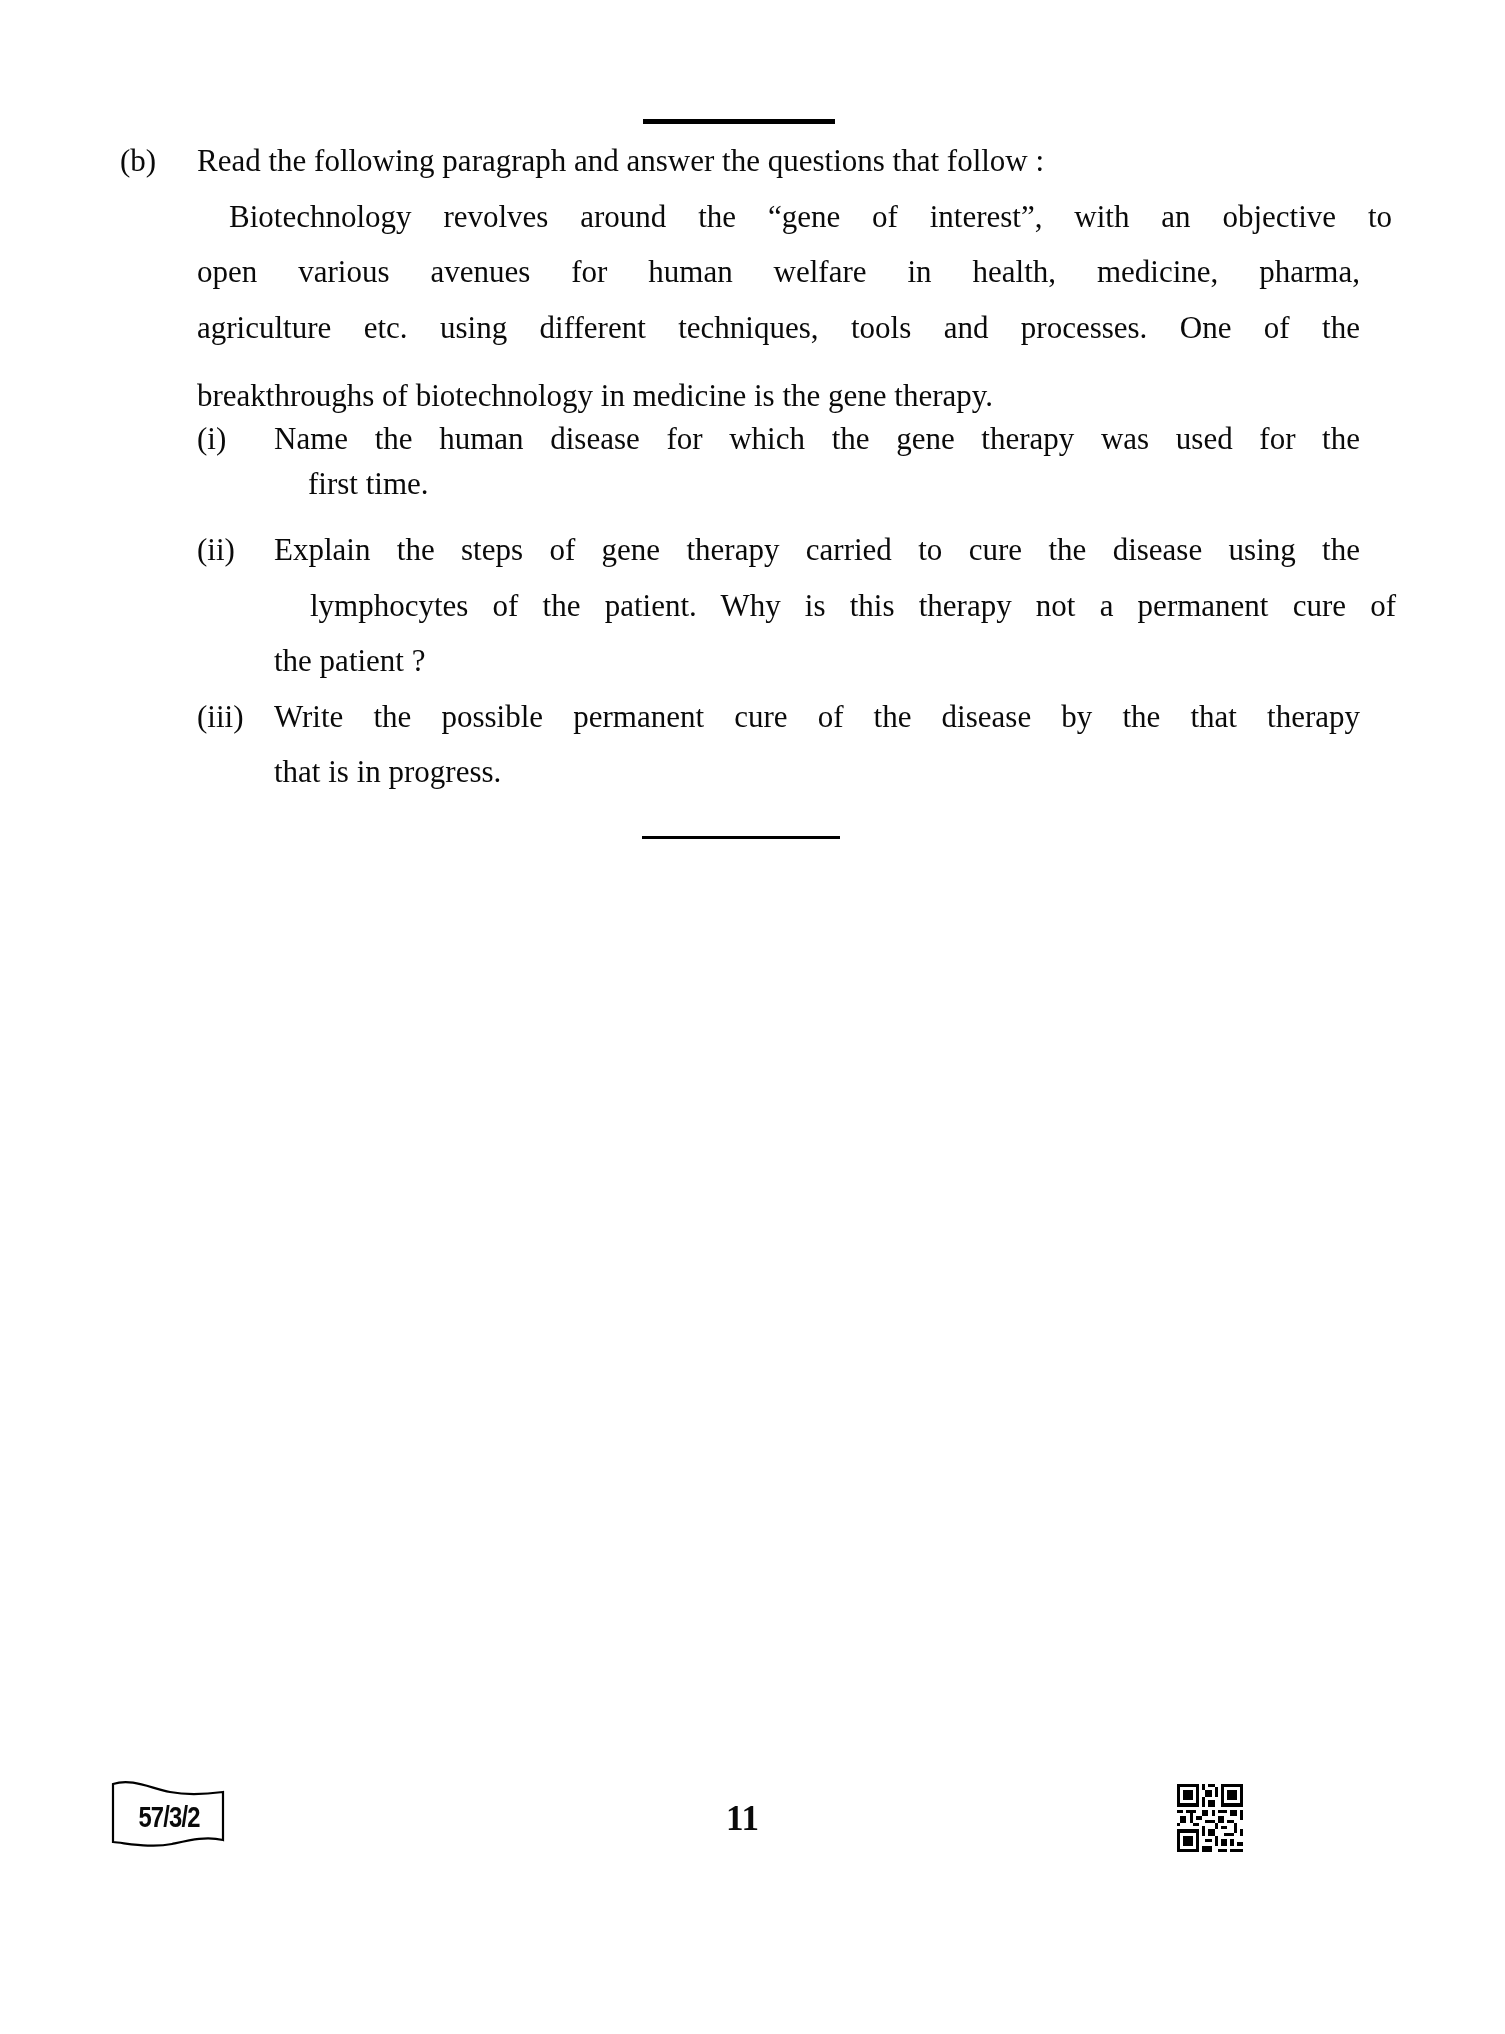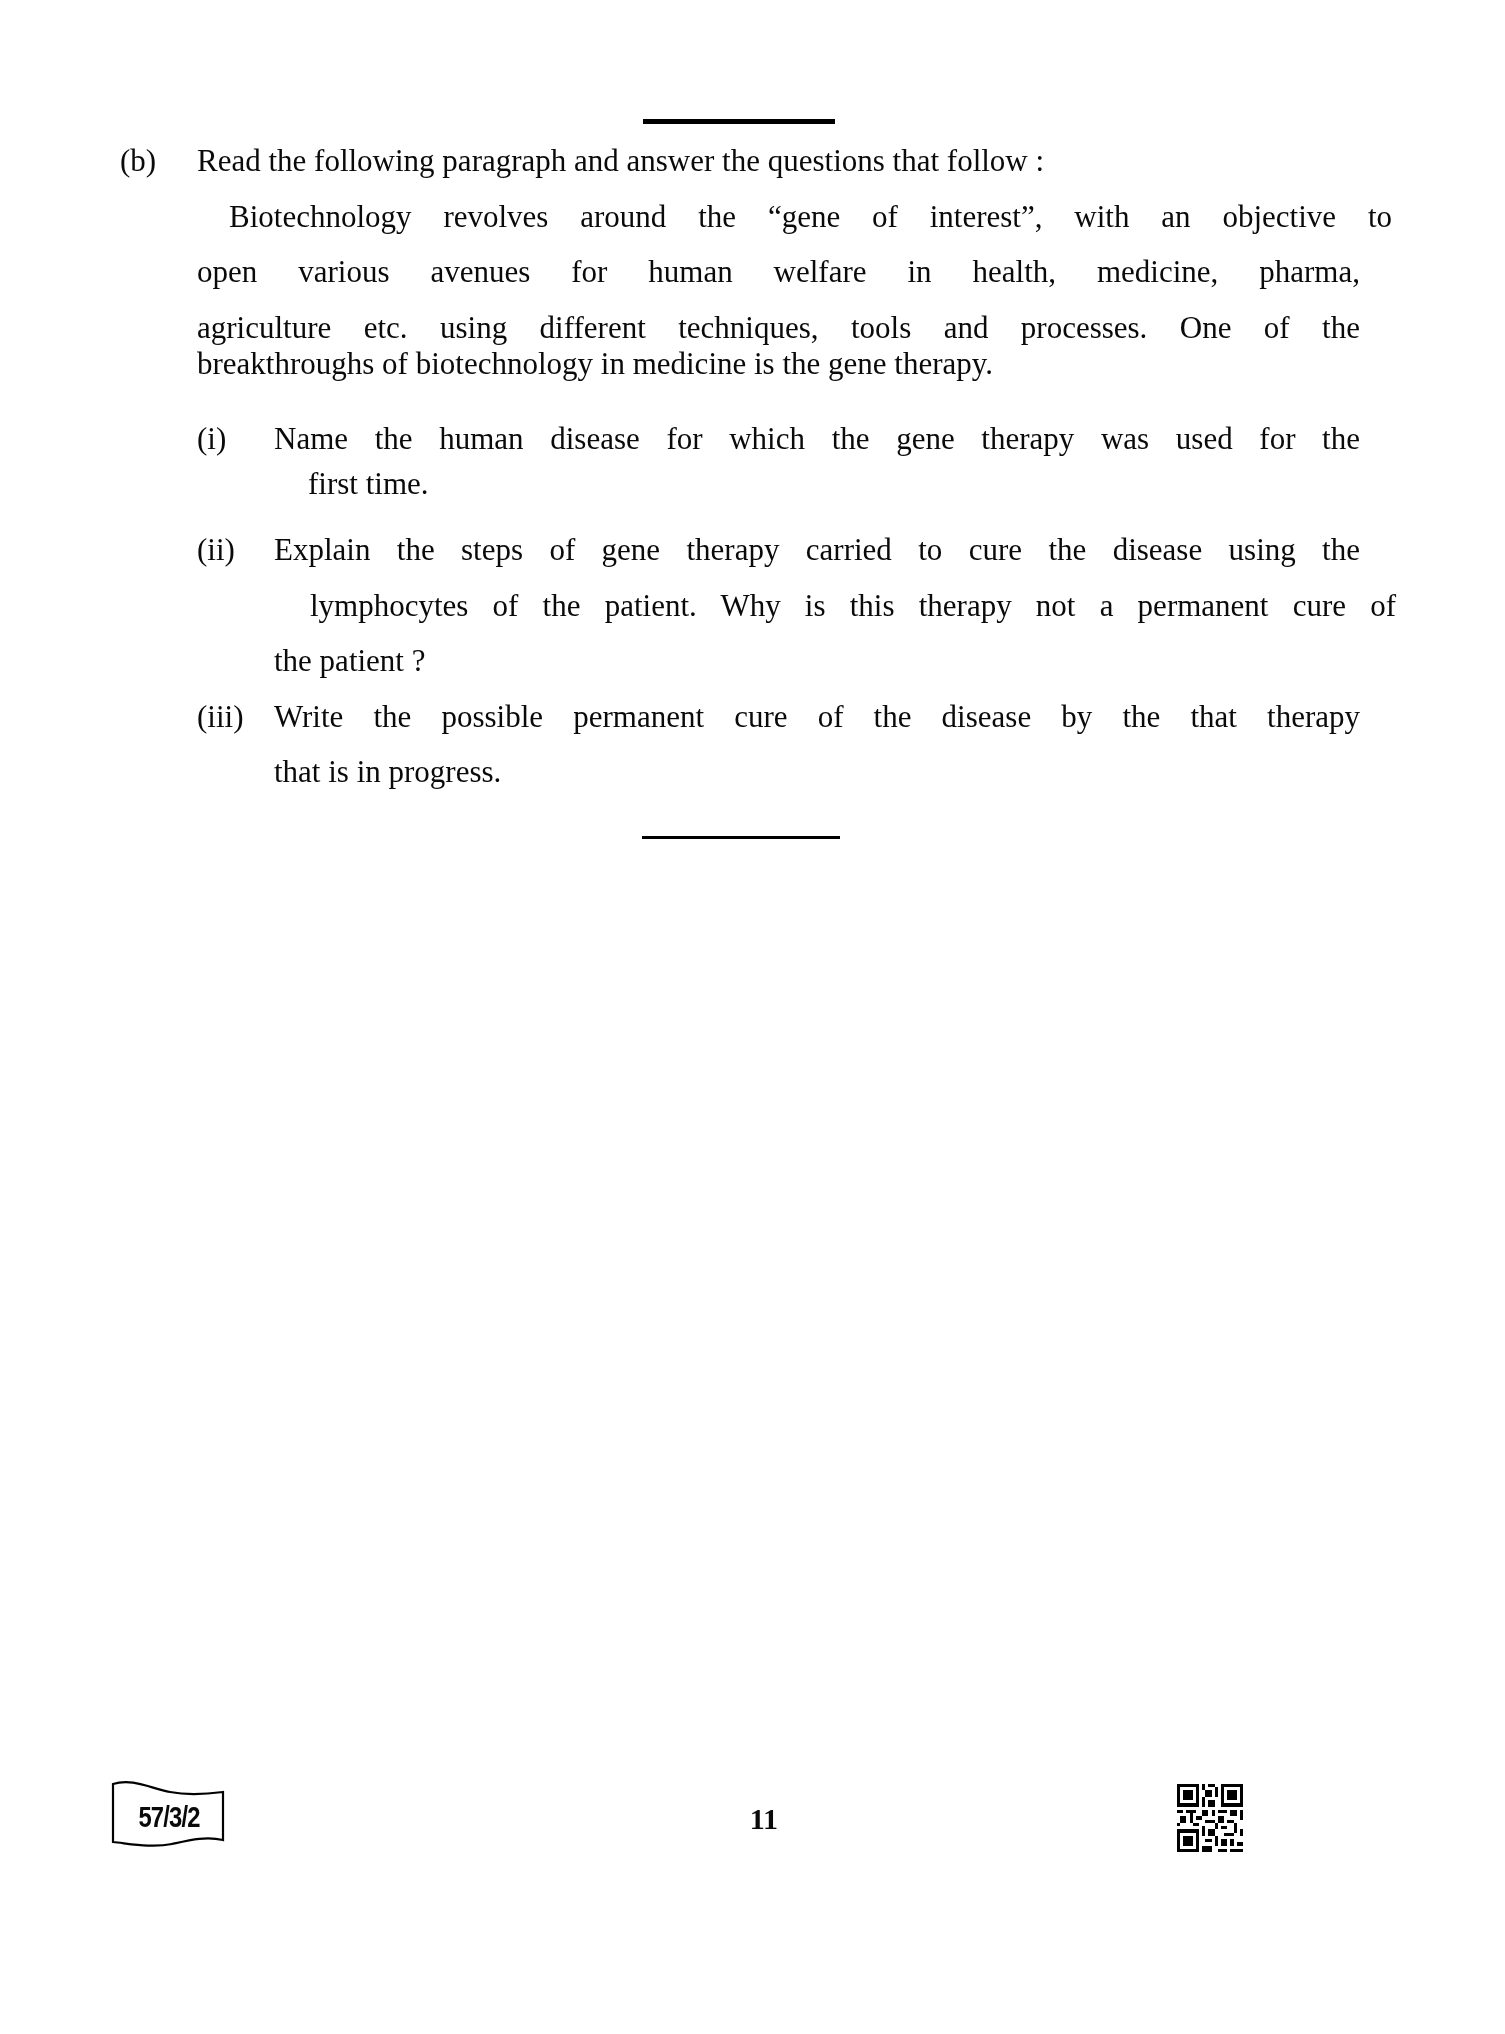--- a/index.html
+++ b/index.html
@@ -8,36 +8,36 @@
   .rule { position: absolute; background: #000; }
   .line { position: absolute; font-size: 31px; line-height: 31px; white-space: nowrap; text-align: center; }
   .just { text-align: justify; text-align-last: justify; }
   .label { position: absolute; font-size: 31px; line-height: 31px; white-space: nowrap; }
   #badge { position: absolute; left: 110px; top: 1780px; width: 116px; height: 70px; }
   #badge svg { position: absolute; left: 0; top: 0; }
   #badge-text { position: absolute; left: 12px; top: 22px; width: 94px; text-align: center;
                 font-family: "Liberation Sans", "DejaVu Sans", sans-serif; font-weight: bold;
                 font-size: 29px; line-height: 30px; letter-spacing: -1px; transform: scaleX(0.82);
                 transform-origin: center; }
-  #page-number { position: absolute; left: 726px; top: 1803px; width: 52px; text-align: right;
-                 font-weight: bold; font-size: 30px; line-height: 31px; }
+  #page-number { position: absolute; left: 726px; top: 1803px; width: 52px; text-align: left;
+                 font-weight: bold; font-size: 35px; line-height: 31px; }
   #qr { position: absolute; left: 1177px; top: 1784px; width: 66px; height: 68px; }
 </style>
 </head>
 <body>
 
 <div class="rule" style="left:643px; top:119px; width:192px; height:5px;"></div>
 
 <div class="label" style="left:120px; top:145px;">(b)</div>
 <div class="line" style="left:197px; top:145px;">Read the following paragraph and answer the questions that follow :</div>
 
 <div class="line just" style="left:197px; top:201px; width:1163px;margin-left:32px;">Biotechnology revolves around the “gene of interest”, with an objective to</div>
 <div class="line just" style="left:197px; top:256px; width:1163px;">open various avenues for human welfare in health, medicine, pharma,</div>
 <div class="line just" style="left:197px; top:312px; width:1163px;">agriculture etc. using different techniques, tools and processes. One of the</div>
-<div class="line" style="left:197px; top:348px;">breakthroughs of biotechnology in medicine is the gene therapy.</div>
+<div class="line" style="left:197px; top:380px;">breakthroughs of biotechnology in medicine is the gene therapy.</div>
 
 <div class="label" style="left:197px; top:423px;">(i)</div>
 <div class="line just" style="left:274px; top:423px; width:1086px;">Name the human disease for which the gene therapy was used for the</div>
 <div class="line" style="left:274px; top:468px;margin-left:34px;">first time.</div>
 
 <div class="label" style="left:197px; top:534px;">(ii)</div>
 <div class="line just" style="left:274px; top:534px; width:1086px;">Explain the steps of gene therapy carried to cure the disease using the</div>
 <div class="line just" style="left:274px; top:590px; width:1086px;margin-left:36px;">lymphocytes of the patient. Why is this therapy not a permanent cure of</div>
 <div class="line" style="left:274px; top:645px;">the patient ?</div>
 

